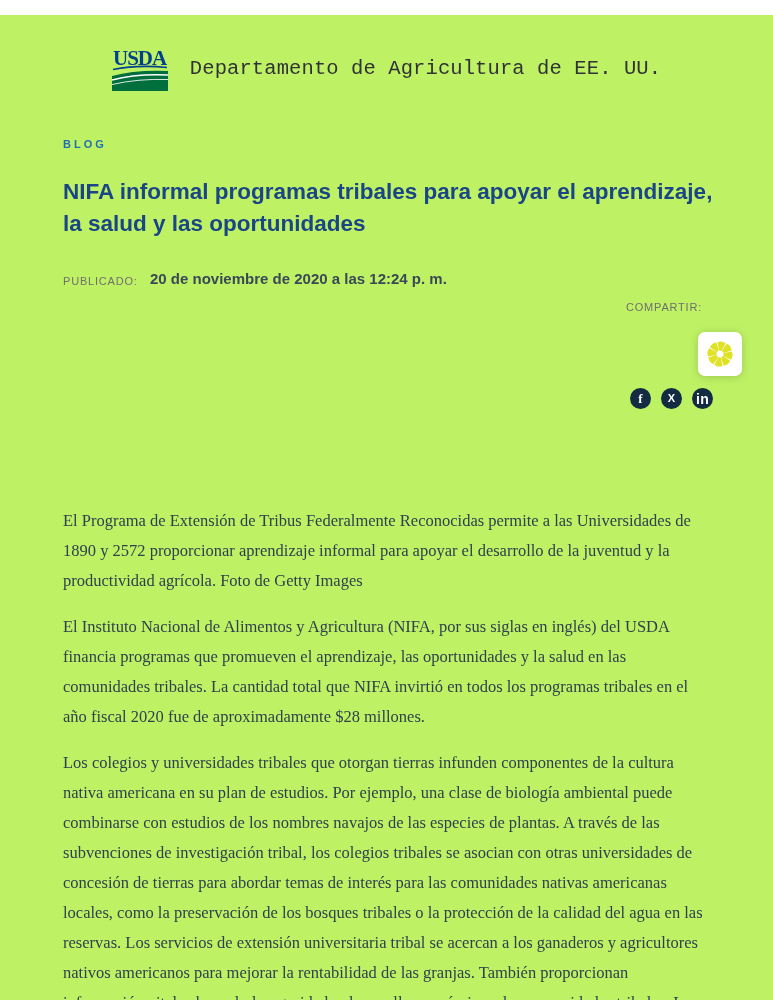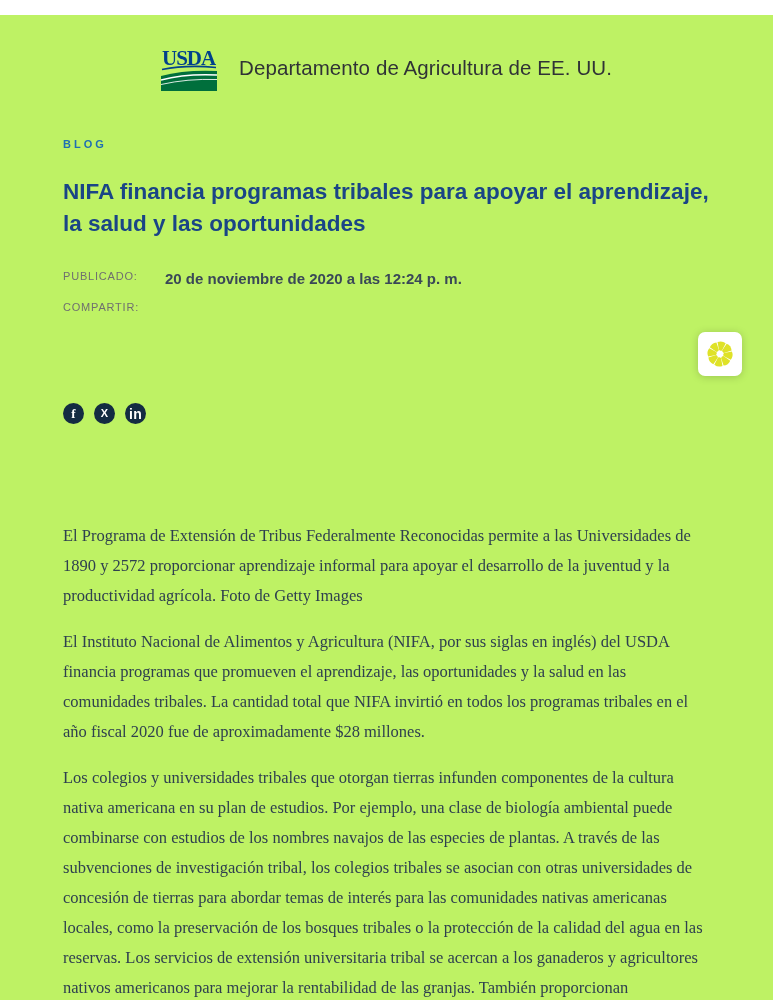--- a/index.html
+++ b/index.html
@@ -13,38 +13,38 @@
     font-family:"Liberation Sans", sans-serif;
   }
 
   
   .site-header {
     position:absolute; top:30px; left:0; width:100%;
     display:flex; justify-content:center; align-items:center; gap:22px;
   }
   .logo-link { display:flex; align-items:center; cursor:pointer; }
   .dept-title {
-    font-size:20.5px; color:#303336; font-weight:400; letter-spacing:0.1px;
+    font-size:20.5px; color:#303336; font-weight:400; letter-spacing:0.1px;font-family:Liberation Mono, monospace;
   }
 
   
   .content {
     position:absolute; left:63px; top:119px; width:650px;
   }
   .eyebrow {
     font-size:11px; font-weight:700; letter-spacing:3px;
     color:#1f6fb2; cursor:pointer; display:inline-block;
   }
   .article-title {
     margin-top:24px;
     font-size:22.5px; font-weight:700; line-height:32px;
     color:#1a4586;
   }
   .meta-row {
-    display:flex; align-items:flex-start; margin-top:30px;gap:15px;
+    display:flex; align-items:flex-end; margin-top:30px;
   }
   .meta-row.share { margin-top:14px;flex-direction:column; }
   .meta-label {
     width:87px; flex:0 0 87px;
     font-size:11px; letter-spacing:0.8px; color:#6f6f6f; font-weight:400;
   }
   .meta-value {
     font-size:15px; color:#3a4857;font-weight:bold;
   }
   .share-icons { display:flex; gap:10px; align-items:center; }
@@ -89,21 +89,21 @@
         <path d="M0,35 Q24,28.5 56,30" stroke="#ffffff" stroke-width="1.4" fill="none"></path>
         <path d="M0,39.5 Q26,33.5 56,34.5" stroke="#ffffff" stroke-width="1" fill="none" opacity="0.85"></path>
       </svg>
     </span>
     <span class="dept-title">Departamento de Agricultura de EE. UU.</span>
   </header>
 
   <main class="content">
     <a class="eyebrow">BLOG</a>
 
-    <h1 class="article-title">NIFA financia programas tribales para apoyar el aprendizaje, la salud y las oportunidades</h1>
+    <h1 class="article-title">NIFA informal programas tribales para apoyar el aprendizaje, la salud y las oportunidades</h1>
 
     <div class="meta-row">
       <span class="meta-label">PUBLICADO:</span>
       <span class="meta-value">20 de noviembre de 2020 a las 12:24 p. m.</span>
     </div>
 
     <div class="meta-row share">
       <span class="meta-label">COMPARTIR:</span>
       <span class="share-icons">
         <span class="social-btn fb">

